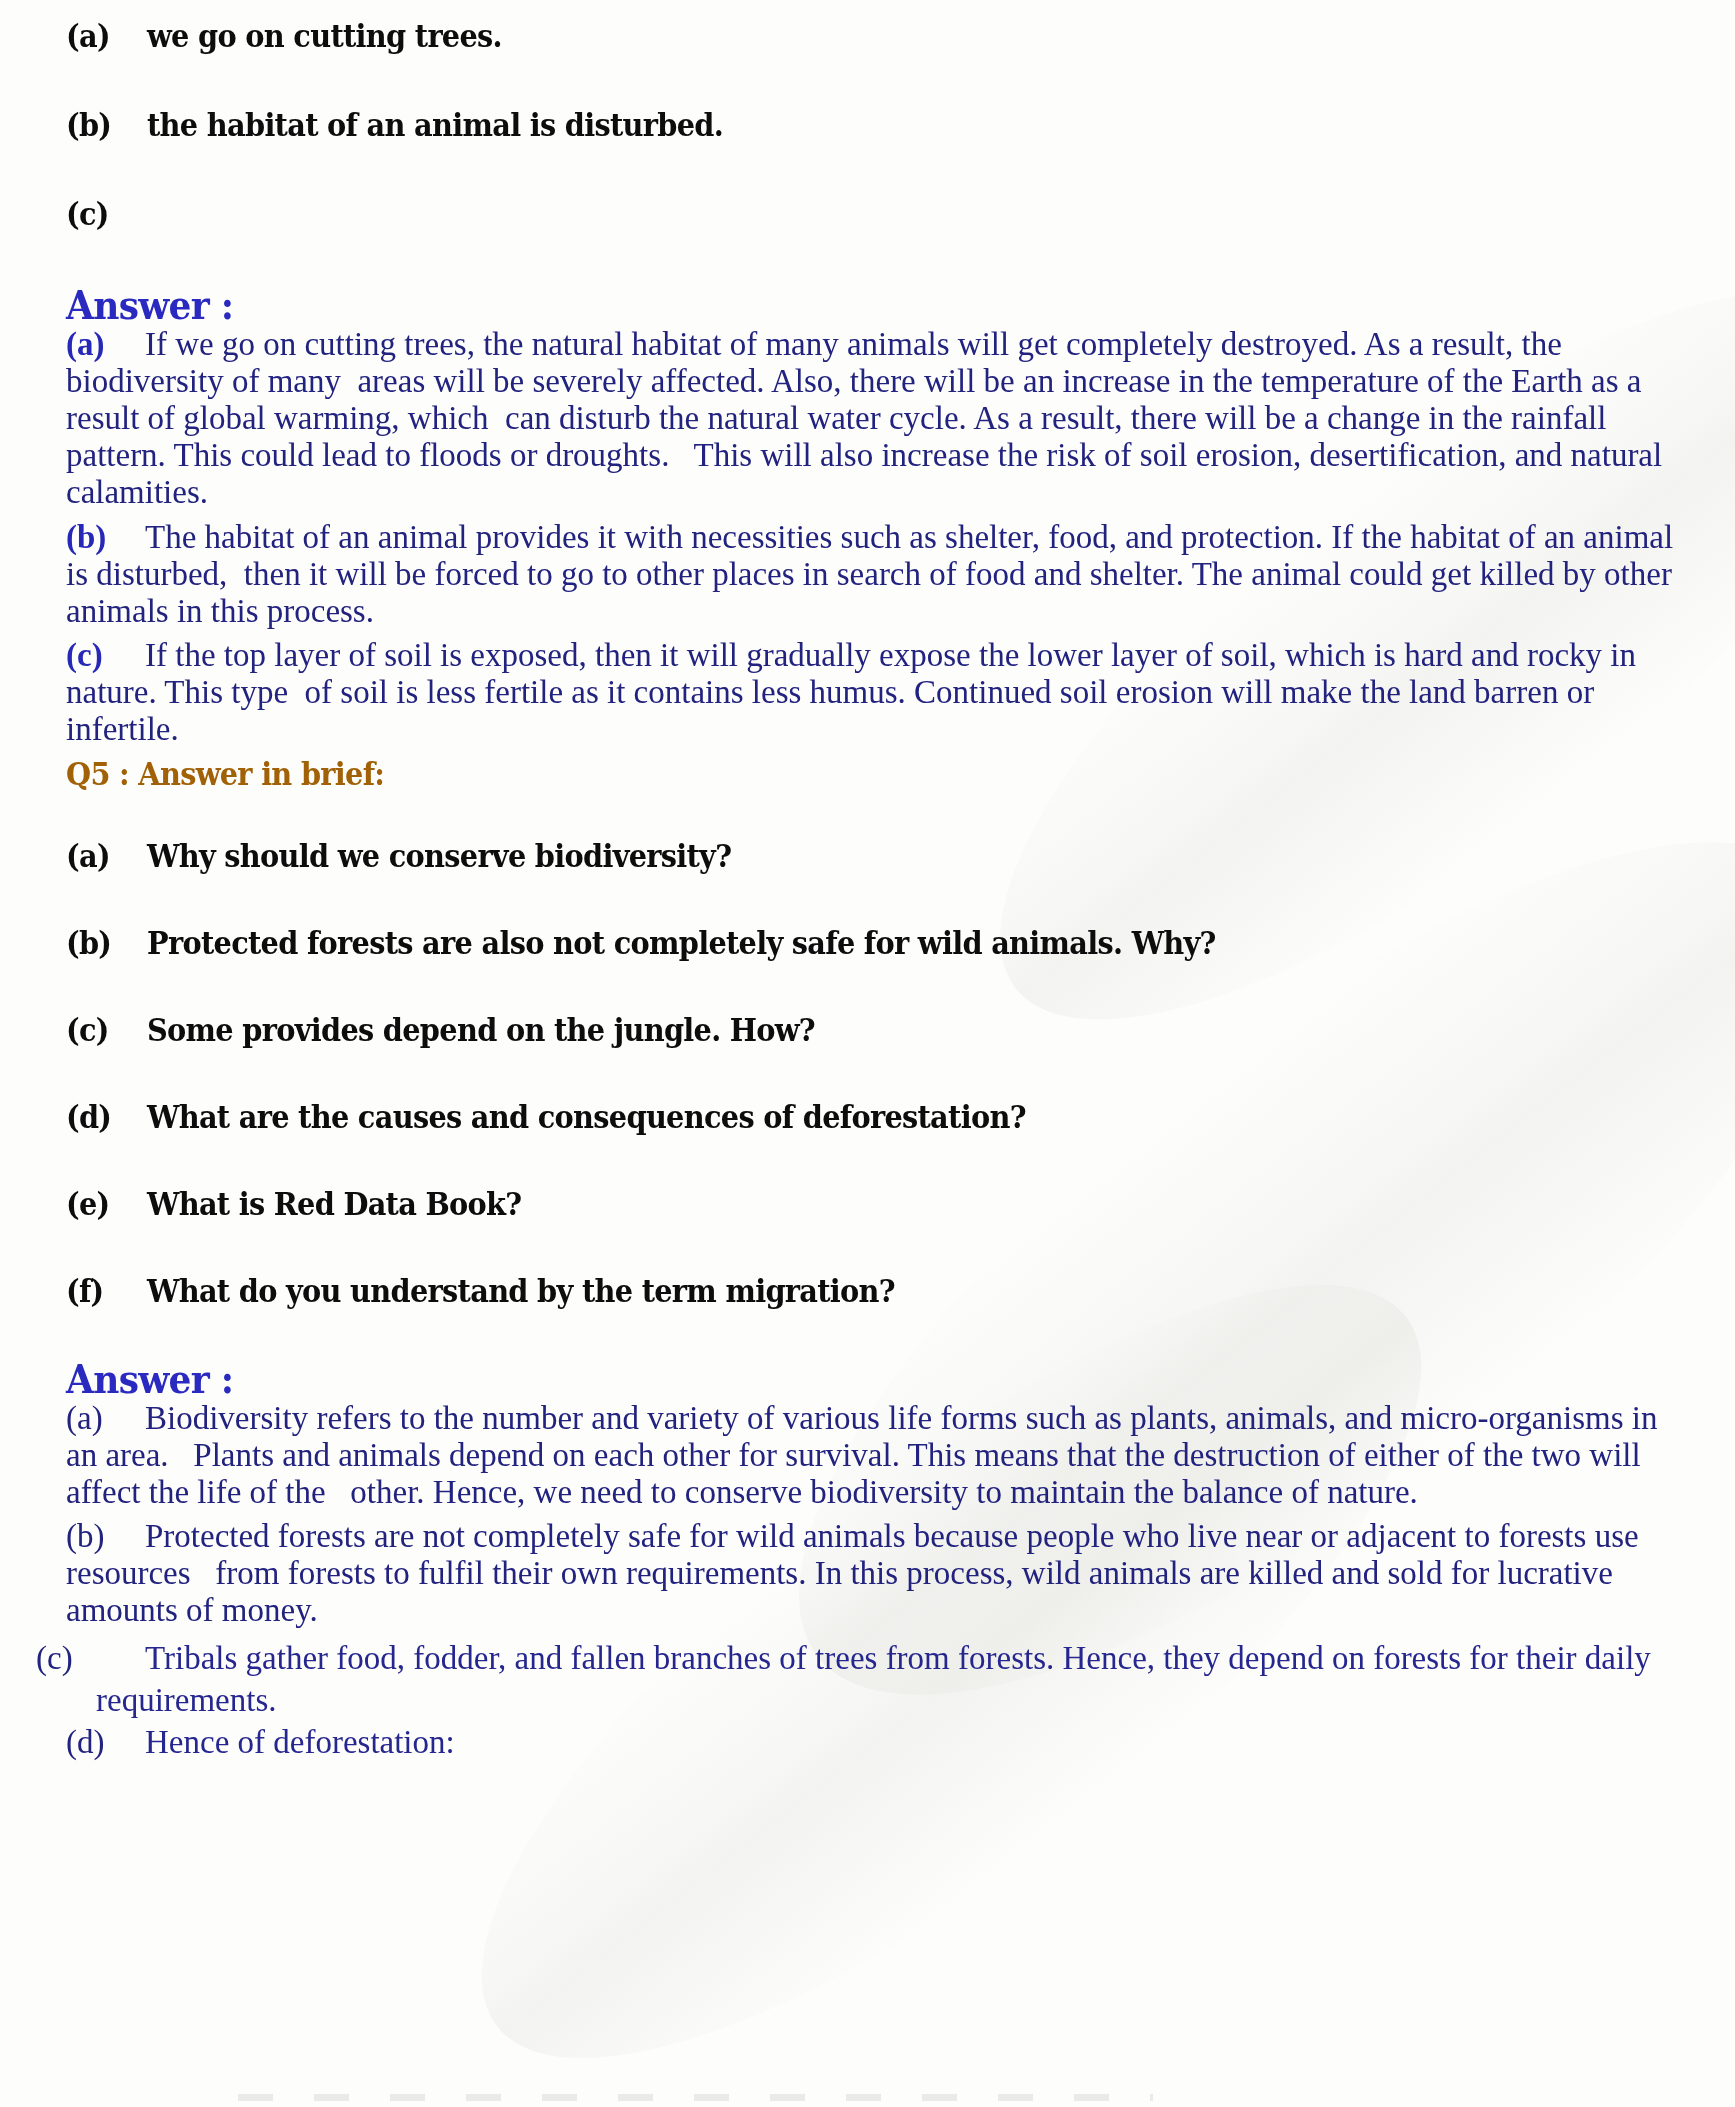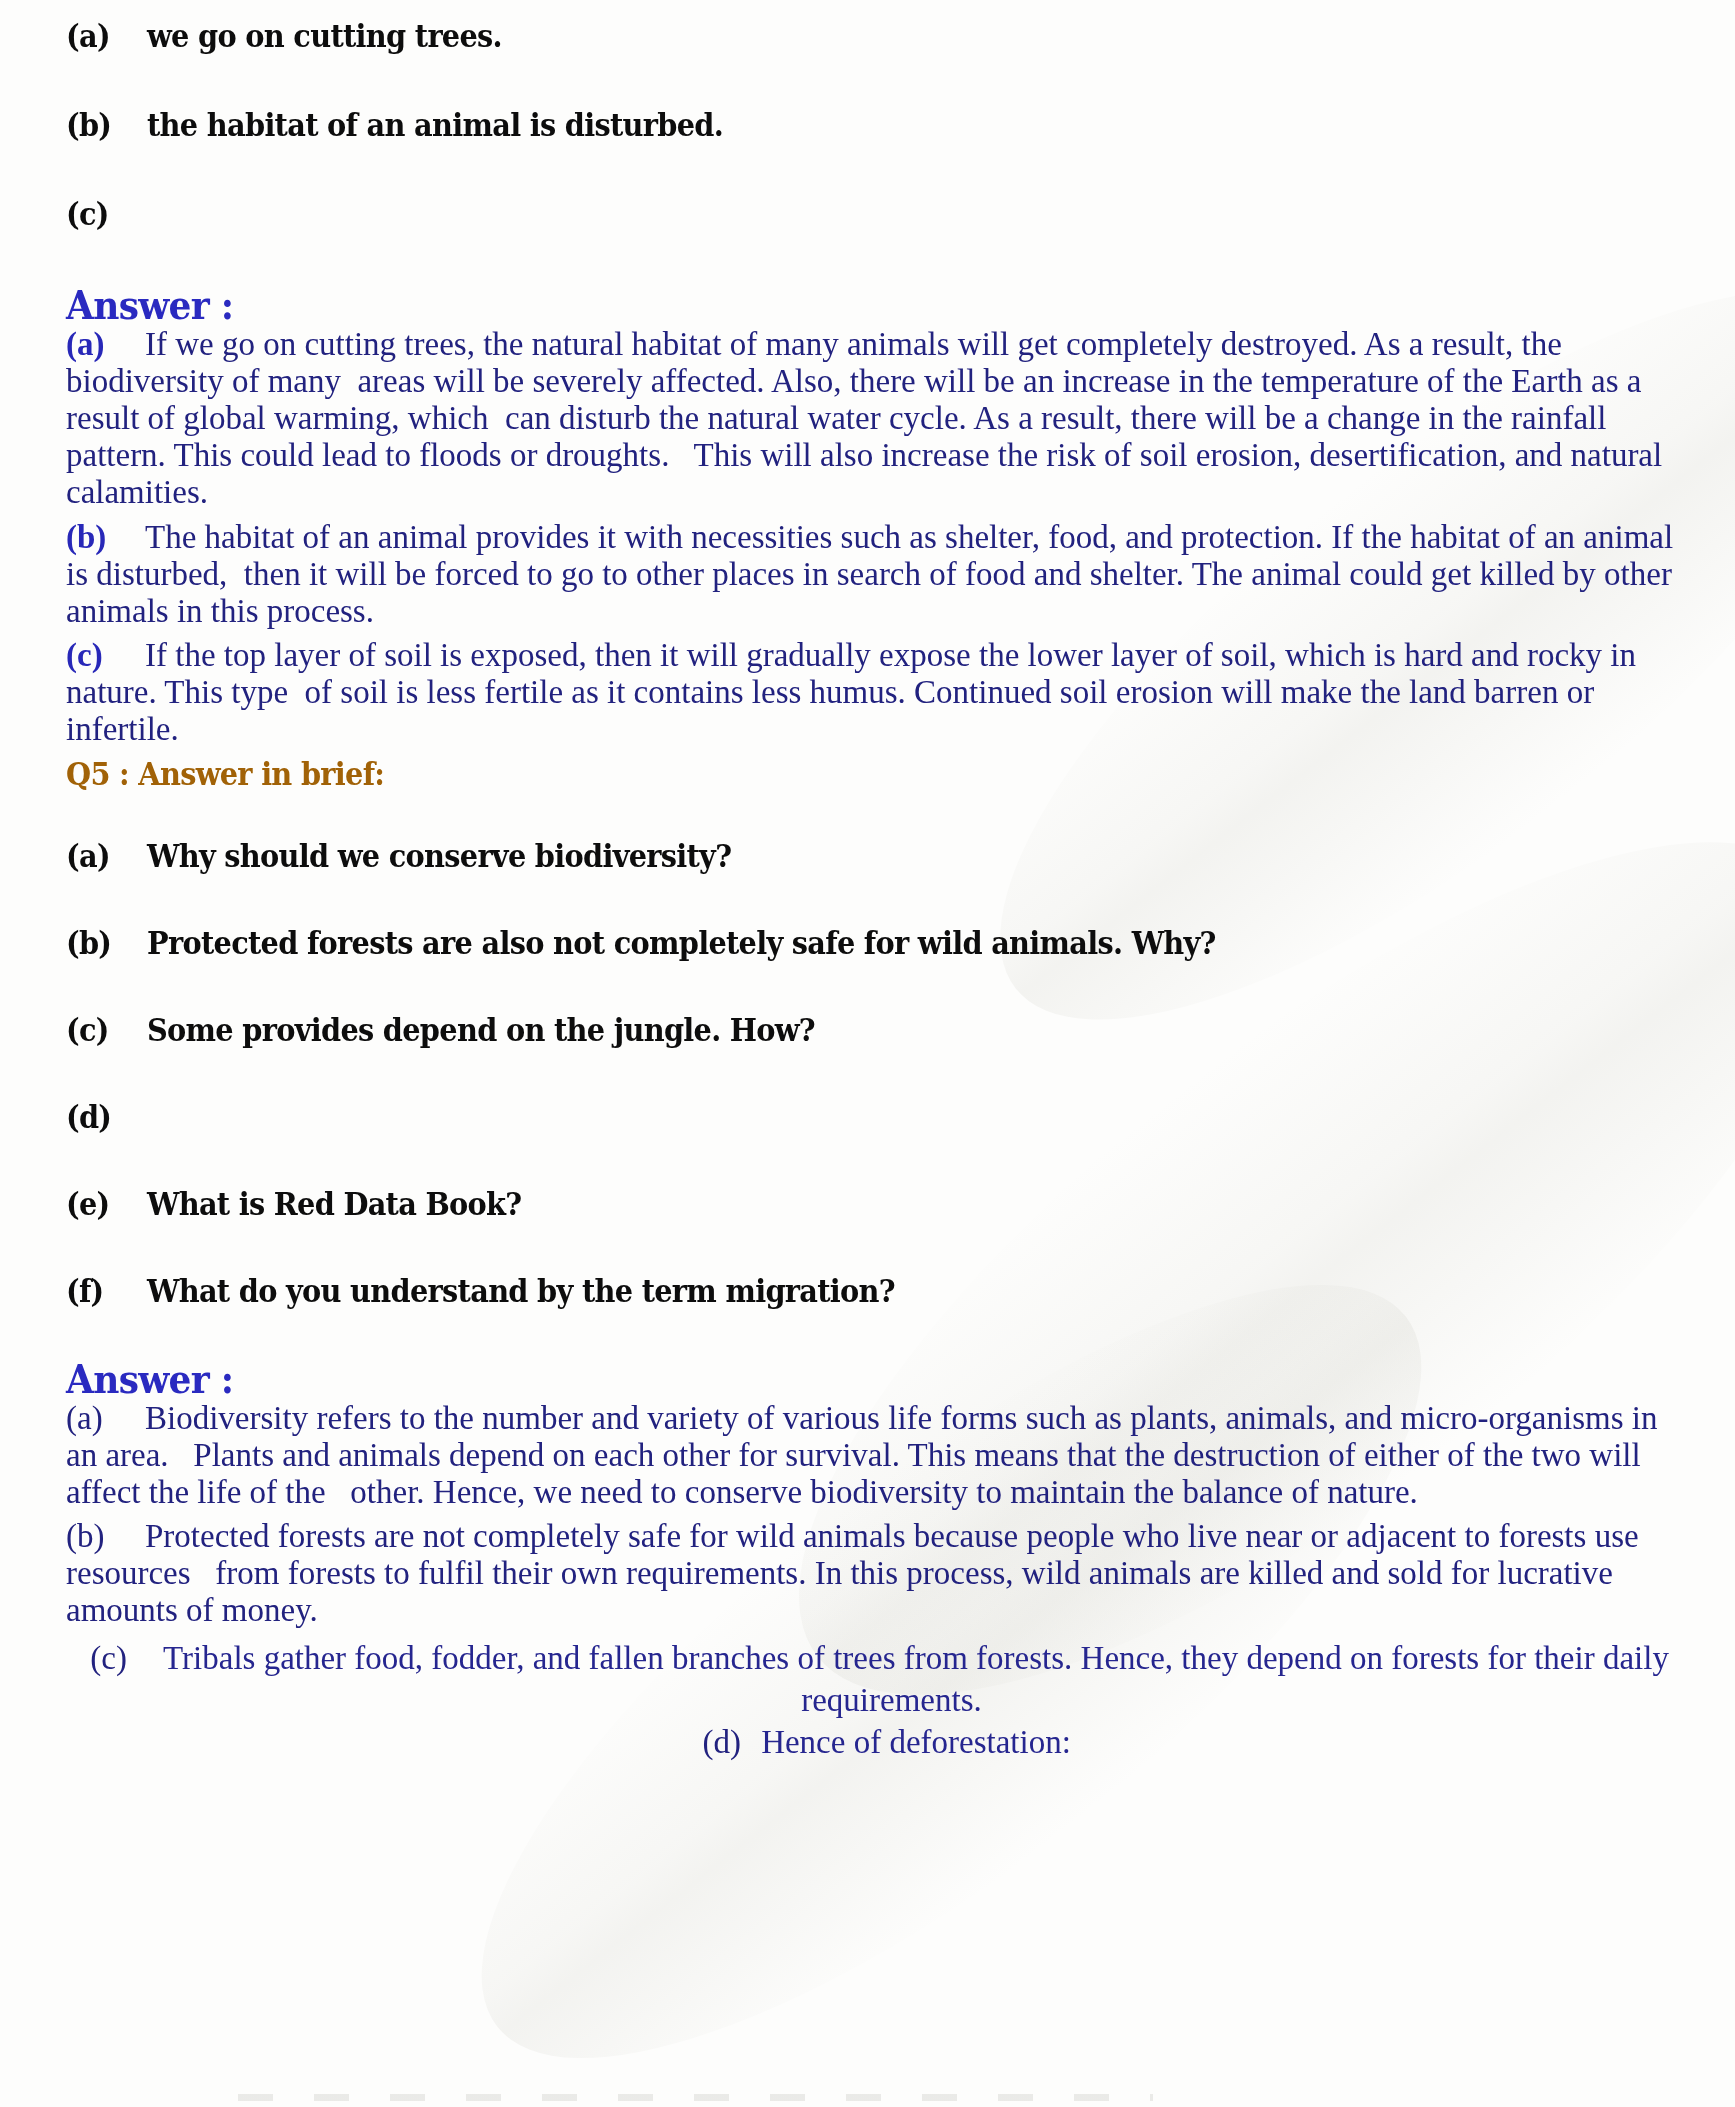--- a/index.html
+++ b/index.html
@@ -63,21 +63,21 @@
     margin: 0 0 7.2px 0;
   }
   .para .plbl {
     display: inline-block;
     min-width: 79px;
     font-weight: bold;
     color: #2828b8;
   }
   .para.reg .plbl { font-weight: normal; color: #22227f; }
   .para.first2 { margin-top: 0; }
-  .tightblock { margin-top: 7.2px; text-align: center; }
+  .tightblock { margin-top: 7.2px; }
   .para.tight {
     line-height: 42px;
     margin: 0;
     color: #26268f;
   }
   .para.hang {
     padding-left: 30px;
     text-indent: -30px;
   }
   
@@ -151,20 +151,21 @@
       <div class="q-item">
         <span class="qlbl">(b)</span>
         <span class="qtxt">Protected forests are also not completely safe for wild animals. Why?</span>
       </div>
       <div class="q-item">
         <span class="qlbl">(c)</span>
         <span class="qtxt">Some provides depend on the jungle. How?</span>
       </div>
       <div class="q-item">
         <span class="qlbl">(d)</span>
+        <span class="qtxt">What are the causes and consequences of deforestation?</span>
       </div>
       <div class="q-item">
         <span class="qlbl">(e)</span>
         <span class="qtxt">What is Red Data Book?</span>
       </div>
       <div class="q-item">
         <span class="qlbl">(f)</span>
         <span class="qtxt">What do you understand by the term migration?</span>
       </div>
     </div>

